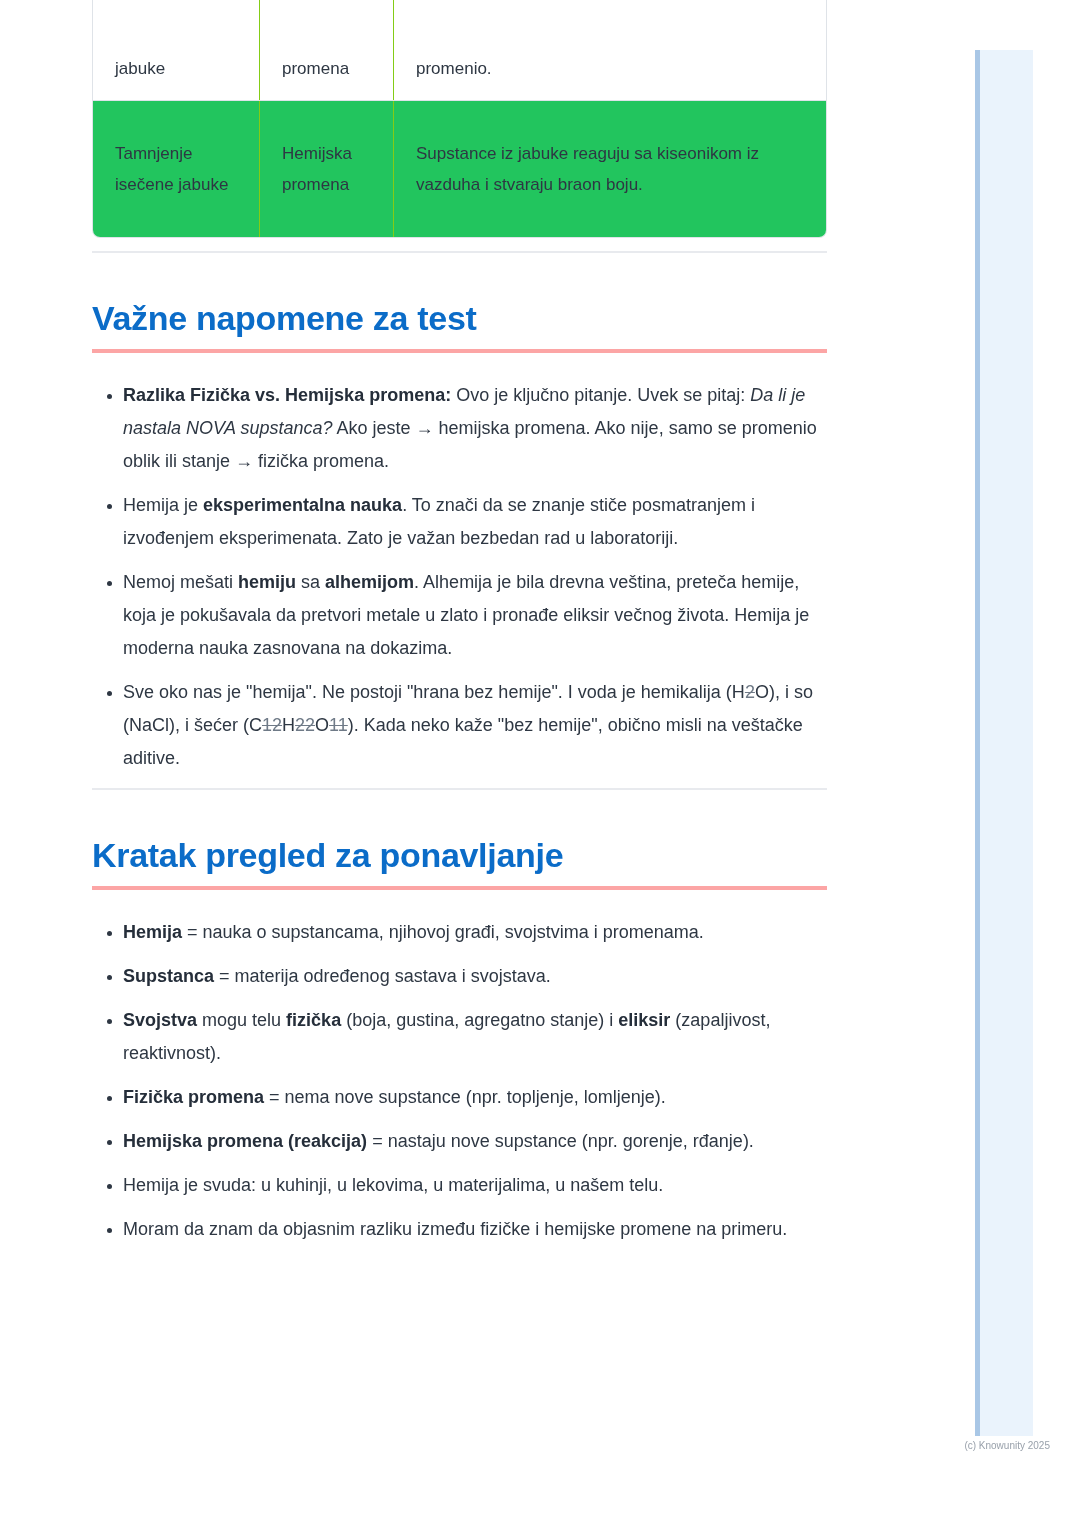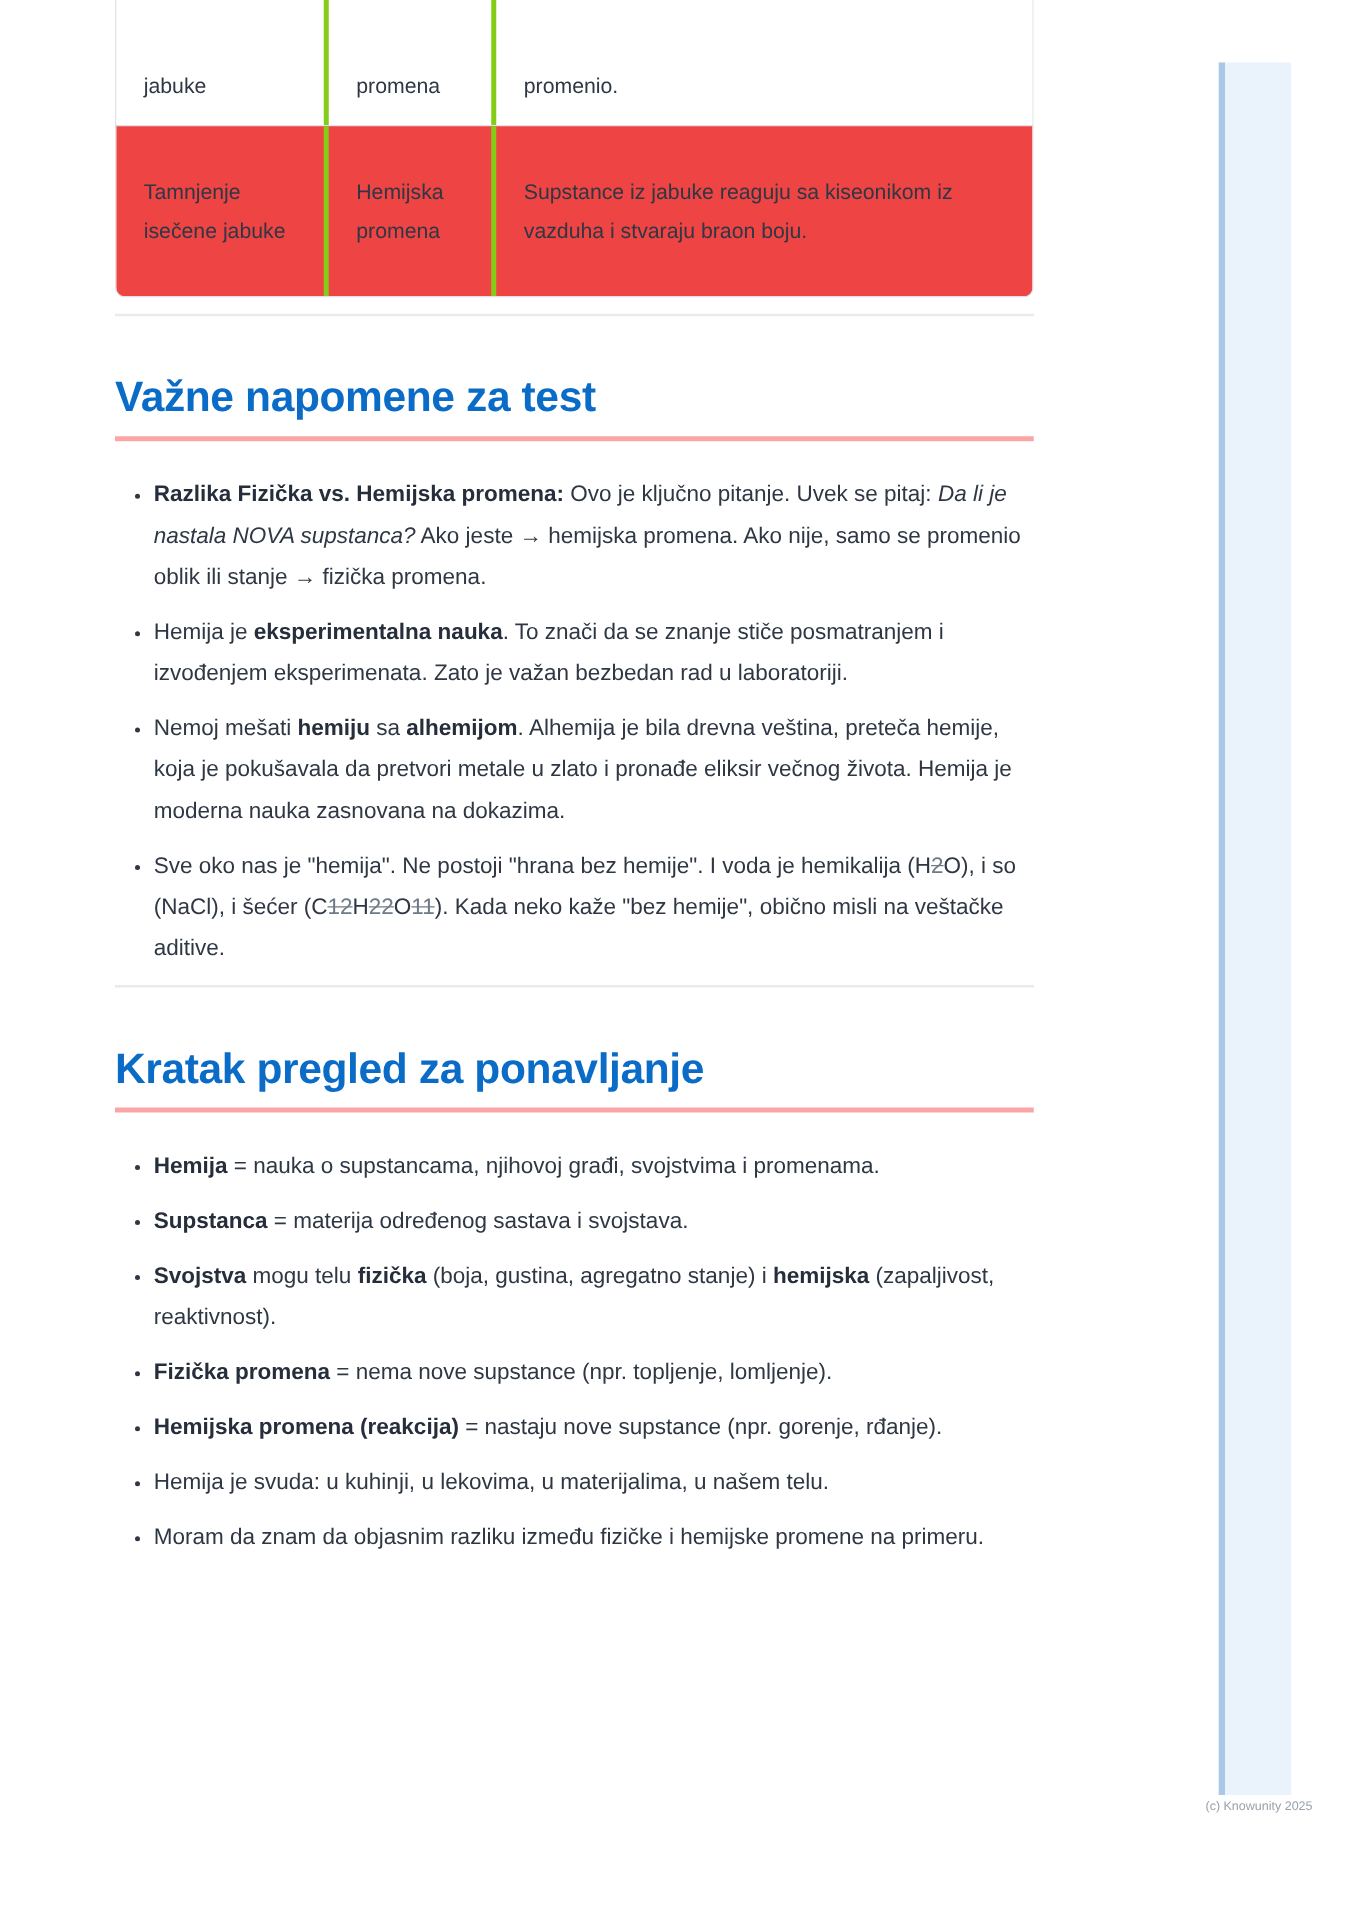--- a/index.html
+++ b/index.html
@@ -7,23 +7,23 @@
   body { font-family:"Liberation Sans","DejaVu Sans",sans-serif; color:#2e3743; }
   .doc { position:relative; width:1080px; height:1528px; background:#ffffff; }
   .content { position:absolute; left:92px; top:0; width:735px; }
 
   
   .tbl { border:1px solid #dfe3e8; border-top:none; border-radius:0 0 8px 8px;
          overflow:hidden; font-size:17px; }
   .tbl-row { display:grid; grid-template-columns:166px 134px 1fr; }
   .tbl-row + .tbl-row { border-top:1px solid #dfe3e8; }
   .cell { padding:16px 22px; line-height:31px; }
-  .cell + .cell { border-left:4px solid #84cc16; }
+  .cell + .cell { border-left:1px solid #84cc16; }
   .row-clipped .cell { padding:57px 22px 19px; line-height:24px; }
-  .row-shaded { background:#ef4444; min-height:137px; }
+  .row-shaded { background:#22c55e; min-height:137px; }
   .row-shaded .cell { display:flex; align-items:center; }
 
   
   hr.rule { border:none; height:2px; background:#e8eaee; margin:13px 0 0; }
   h2.sec { margin-top:46px; font-size:34px; line-height:38px; font-weight:700;
            color:#0b6cc8; letter-spacing:-0.3px;
            padding-bottom:12px; border-bottom:4px solid #fca5a5; }
 
   
   ul.notes { margin-top:26px; padding-left:31px; list-style:disc; }
@@ -72,21 +72,21 @@
         <li><span>Hemija je </span><span class="b">eksperimentalna nauka</span><span>. To znači da se znanje stiče posmatranjem i izvođenjem eksperimenata. Zato je važan bezbedan rad u laboratoriji.</span></li>
         <li><span>Nemoj mešati </span><span class="b">hemiju</span><span> sa </span><span class="b">alhemijom</span><span>. Alhemija je bila drevna veština, preteča hemije, koja je pokušavala da pretvori metale u zlato i pronađe eliksir večnog života. Hemija je moderna nauka zasnovana na dokazima.</span></li>
         <li><span>Sve oko nas je "hemija". Ne postoji "hrana bez hemije". I voda je hemikalija (H</span><span class="strike">2</span><span>O), i so (NaCl), i šećer (C</span><span class="strike">12</span><span>H</span><span class="strike">22</span><span>O</span><span class="strike">11</span><span>). Kada neko kaže "bez hemije", obično misli na veštačke aditive.</span></li>
       </ul>
 
     <hr class="rule">
     <h2 class="sec">Kratak pregled za ponavljanje</h2>
     <ul class="notes">
         <li><span class="b">Hemija</span><span> = nauka o supstancama, njihovoj građi, svojstvima i promenama.</span></li>
         <li><span class="b">Supstanca</span><span> = materija određenog sastava i svojstava.</span></li>
-        <li><span class="b">Svojstva</span><span> mogu telu </span><span class="b">fizička</span><span> (boja, gustina, agregatno stanje) i </span><span class="b">hemijska</span><span> (zapaljivost, reaktivnost).</span></li>
+        <li><span class="b">Svojstva</span><span> mogu telu </span><span class="b">fizička</span><span> (boja, gustina, agregatno stanje) i </span><span class="b">eliksir</span><span> (zapaljivost, reaktivnost).</span></li>
         <li><span class="b">Fizička promena</span><span> = nema nove supstance (npr. topljenje, lomljenje).</span></li>
         <li><span class="b">Hemijska promena (reakcija)</span><span> = nastaju nove supstance (npr. gorenje, rđanje).</span></li>
         <li><span>Hemija je svuda: u kuhinji, u lekovima, u materijalima, u našem telu.</span></li>
         <li><span>Moram da znam da objasnim razliku između fizičke i hemijske promene na primeru.</span></li>
       </ul>
 
   </div>
 
   <div class="side-strip"></div>
 

